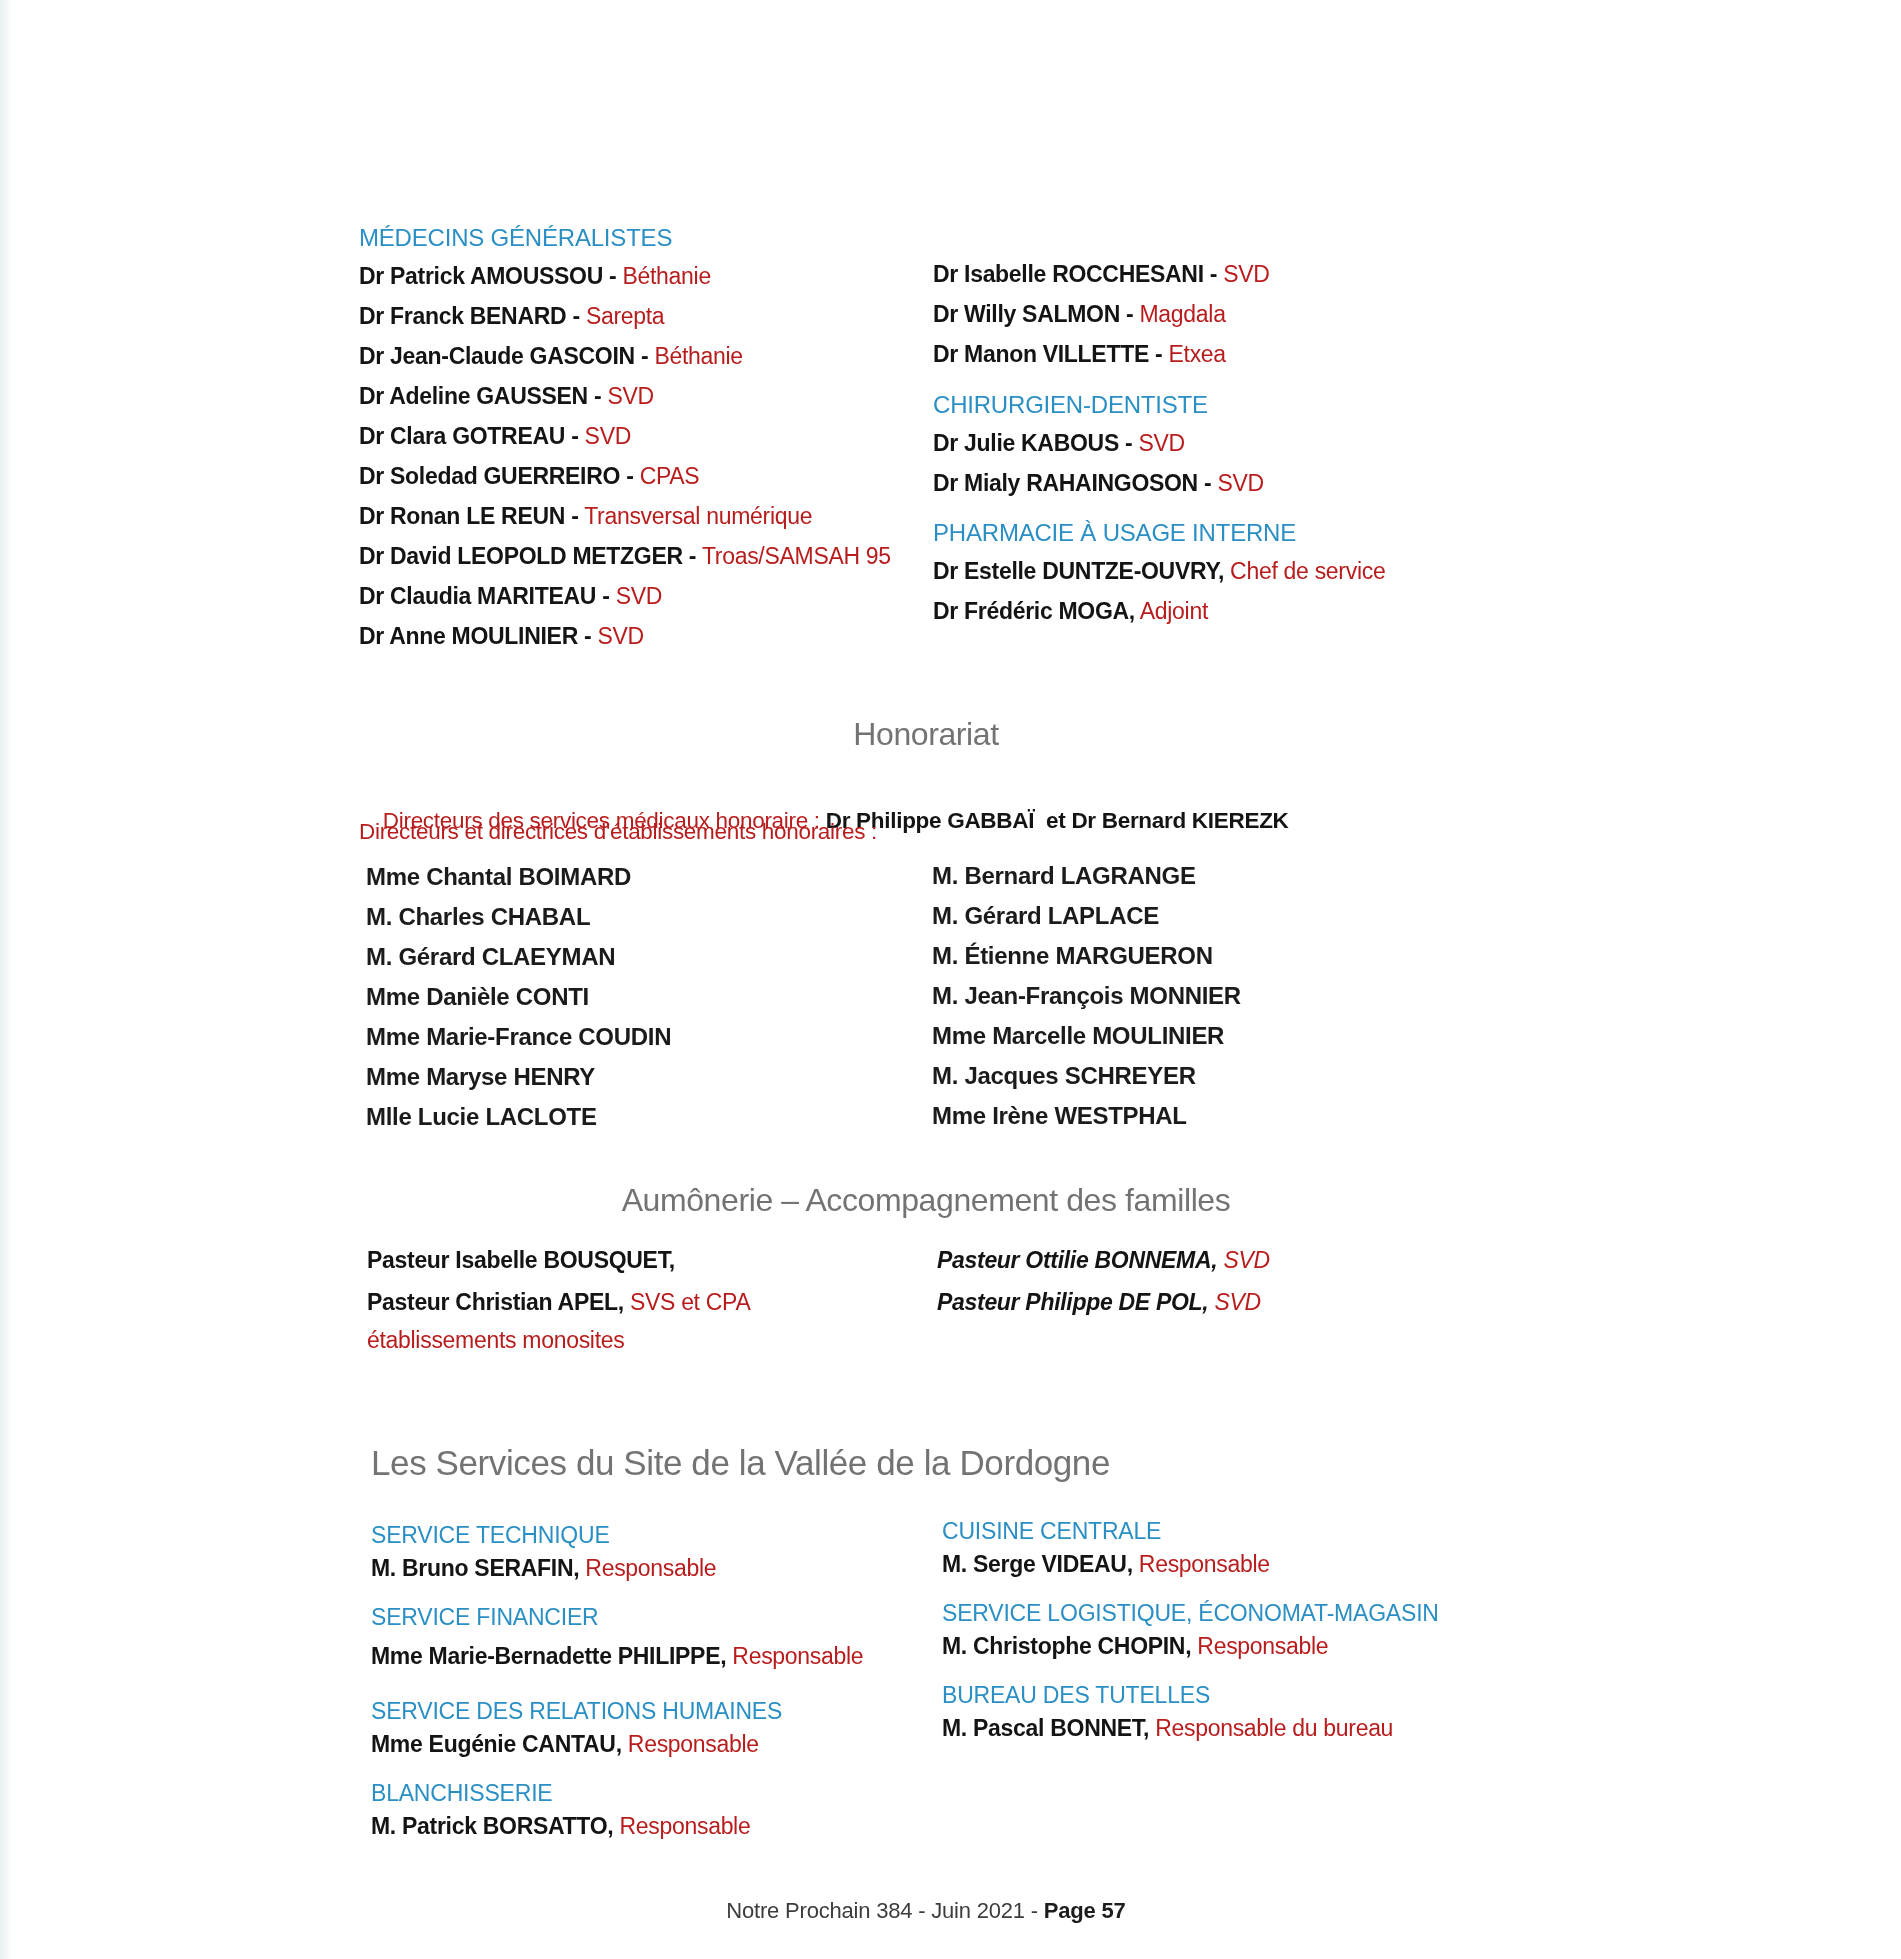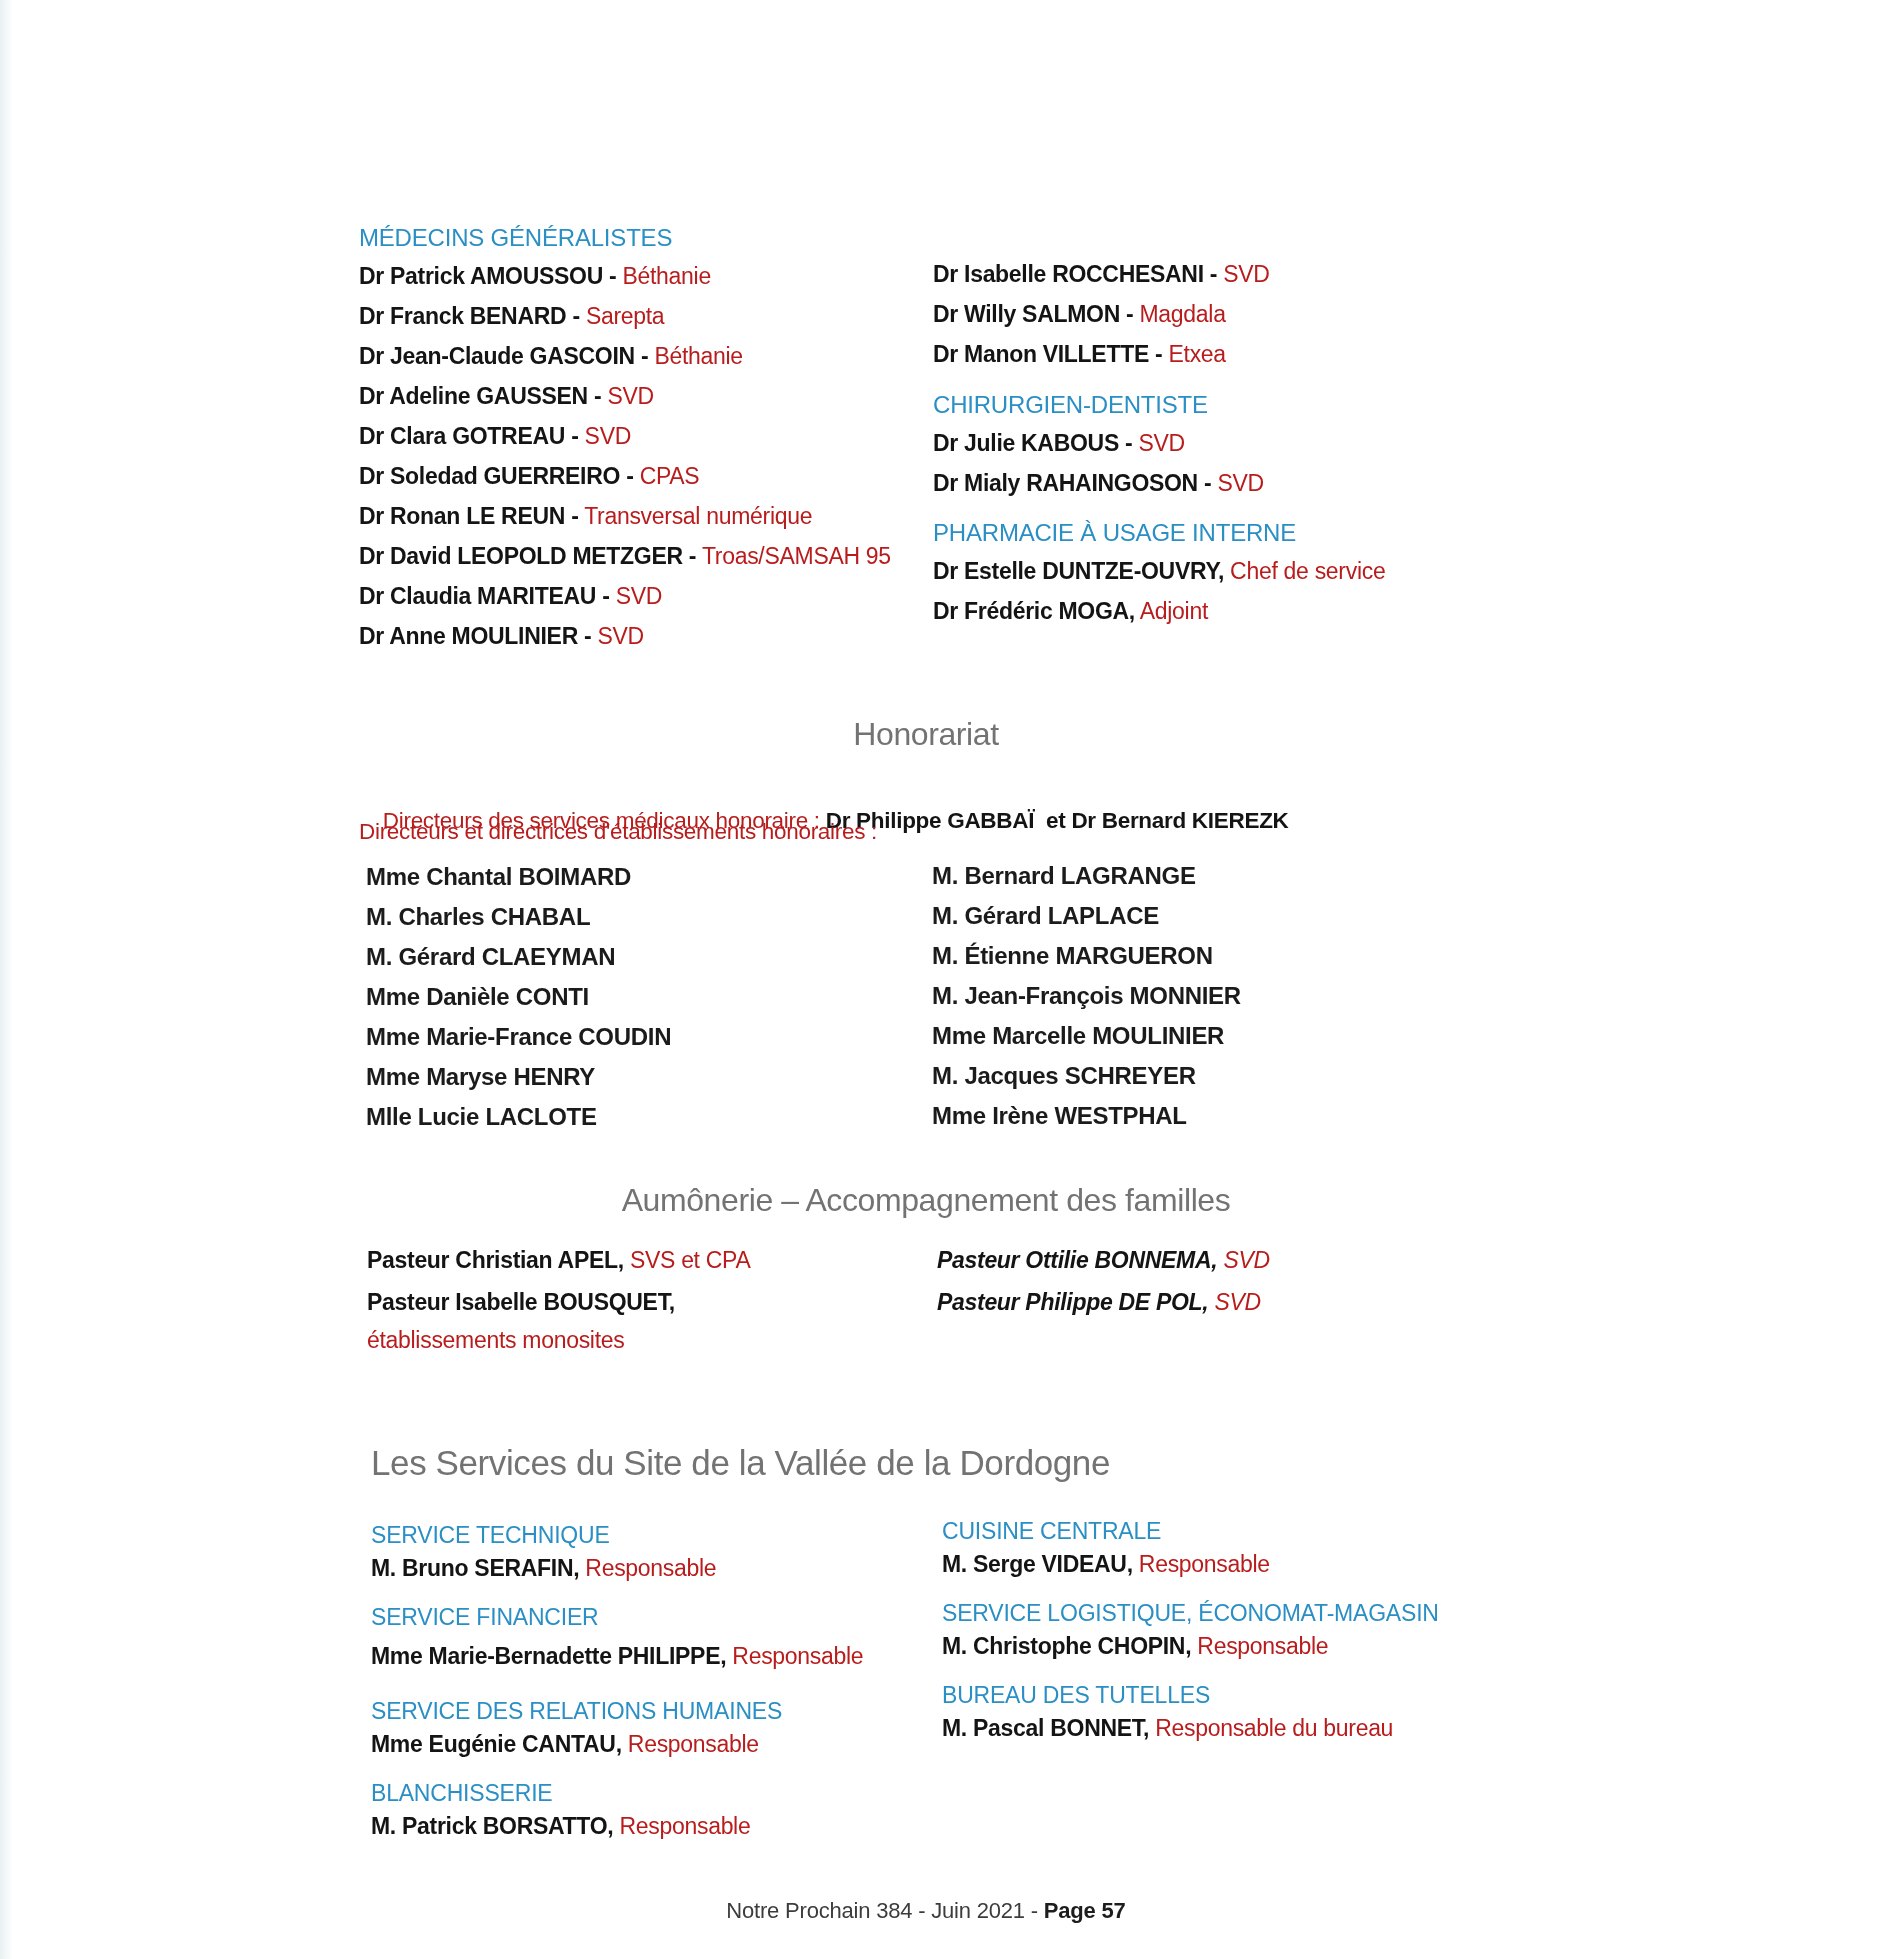--- a/index.html
+++ b/index.html
@@ -115,22 +115,22 @@
     <div>M. Étienne MARGUERON</div>
     <div>M. Jean-François MONNIER</div>
     <div>Mme Marcelle MOULINIER</div>
     <div>M. Jacques SCHREYER</div>
     <div>Mme Irène WESTPHAL</div>
   </div>
 
   <div class="abs big-title center-band" style="top:1182px;font-size:32px;">Aumônerie – Accompagnement des familles</div>
 
   <div class="abs aum-list" style="left:367px;top:1239px;">
+    <div class="entry"><span class="bold">Pasteur Isabelle BOUSQUET,</span><span class="rest"></span></div>
     <div class="entry"><span class="bold">Pasteur Christian APEL,</span><span class="rest"> SVS et CPA</span></div>
-    <div class="entry"><span class="bold">Pasteur Isabelle BOUSQUET,</span><span class="rest"></span></div>
     <div class="entry" style="line-height:34px;"><span class="rest">établissements monosites</span></div>
   </div>
   <div class="abs aum-list" style="left:937px;top:1239px;font-style:italic;">
     <div class="entry"><span class="bold">Pasteur Ottilie BONNEMA,</span><span class="rest"> SVD</span></div>
     <div class="entry"><span class="bold">Pasteur Philippe DE POL,</span><span class="rest"> SVD</span></div>
   </div>
 
   <div class="abs big-title" style="left:371px;top:1443px;font-size:35px;">Les Services du Site de la Vallée de la Dordogne</div>
 
   <div class="abs" style="left:371px;top:1519px;">

